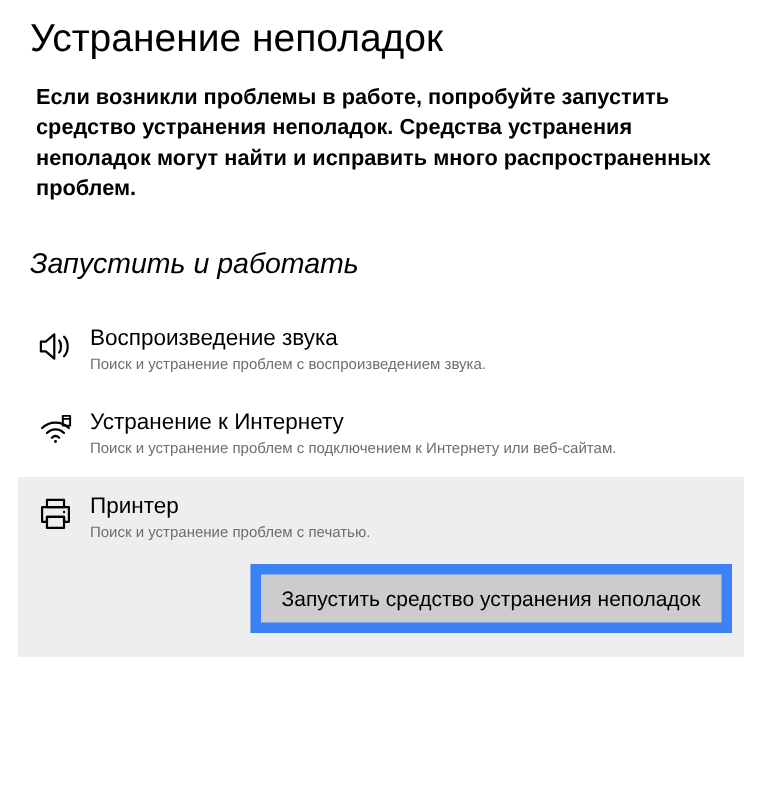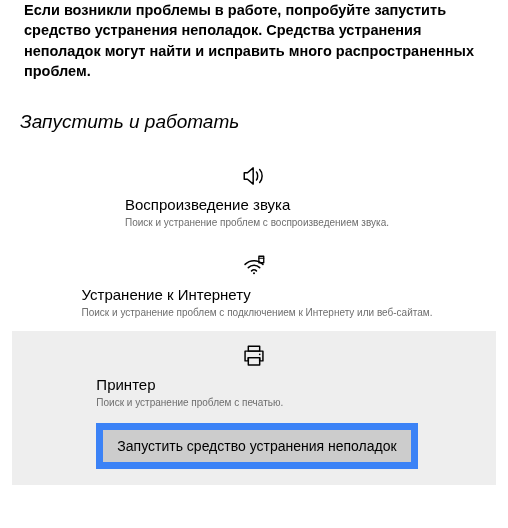--- a/index.html
+++ b/index.html
@@ -29,25 +29,24 @@
   }
   h2.section-title {
     font-weight: 400;
     font-size: 19px;
     margin: 0 0 18px 0;
     color: #000;
     font-style: italic;
   }
   .item {
     display: flex;
-    align-items: center;
+    align-items: flex-start;
     padding: 10px 8px 12px 8px;
     margin: 0 -8px;
     cursor: default;
-    flex-direction: column;
   }
   .item.selected {
     background: #eeeeee;
     padding-bottom: 16px;
   }
   .item .icon {
     flex: 0 0 34px;
     display: flex;
     justify-content: center;
     padding-top: 2px;
@@ -86,20 +85,21 @@
     color: #000;
     font-family: inherit;
     cursor: pointer;
   }
 </style>
 </head>
 <body>
 
 <div class="container">
 
+  <h1 class="page-title">Устранение неполадок</h1>
 
   <p class="intro">Если возникли проблемы в работе, попробуйте запустить средство устранения неполадок. Средства устранения неполадок могут найти и исправить много распространенных проблем.</p>
 
   <h2 class="section-title">Запустить и работать</h2>
 
   <div class="item">
     <span class="icon">
       <svg viewBox="0 0 32 32" stroke-width="1.8" stroke-linecap="round" stroke-linejoin="round">
         <path d="M4 12 H8 L15 6 V26 L8 20 H4 Z"></path>
         <path d="M19 11 C21 13 21 19 19 21"></path>

